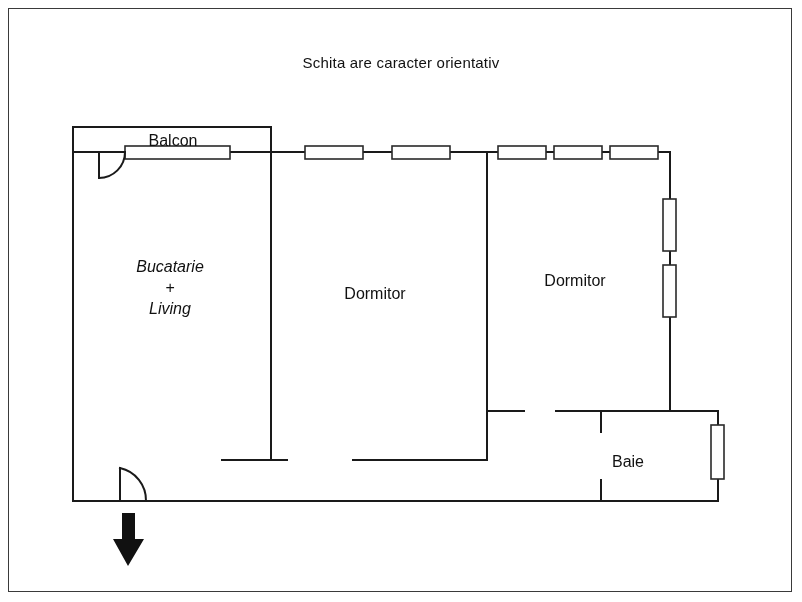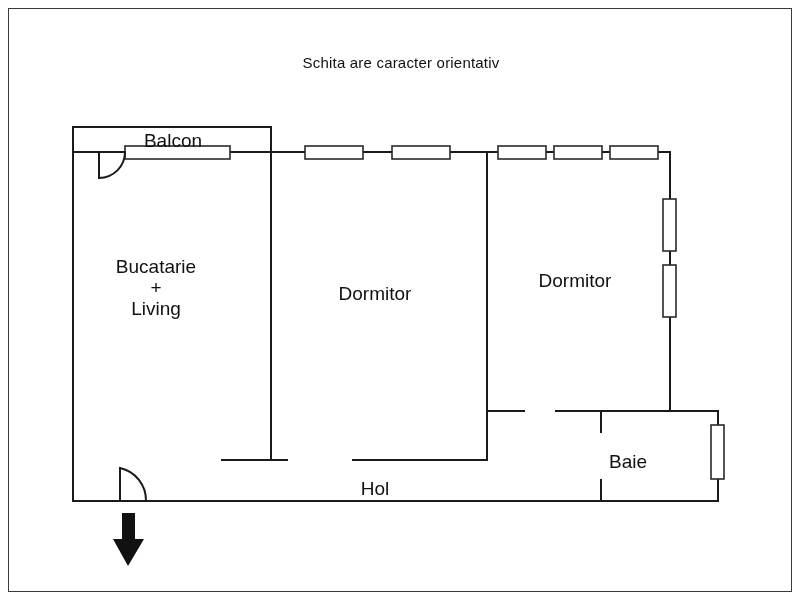--- a/index.html
+++ b/index.html
@@ -39,28 +39,28 @@
   
   #plan {
     position: absolute;
     left: 0;
     top: 0;
     width: 802px;
     height: 602px;
   }
   .room-label {
     position: absolute;
-    font-size: 19px;
+    font-size: 16px;
     color: #111111;
     text-align: center;
     white-space: pre;
     line-height: 21px;
   }
   .lbl-balcon { left: 118px; top: 130px; width: 110px; }
-  .lbl-bucatarie { left: 96px; top: 256px; width: 120px; }
+  .lbl-bucatarie { left: 110px; top: 256px; width: 120px; font-style: italic; }
   .lbl-dormitor1 { left: 315px; top: 283px; width: 120px; }
   .lbl-dormitor2 { left: 515px; top: 270px; width: 120px; }
   .lbl-baie { left: 583px; top: 451px; width: 90px; }
   .lbl-hol { left: 320px; top: 478px; width: 110px; }
 </style>
 </head>
 <body>
 
 <div id="page">
 
@@ -122,15 +122,14 @@
     </g>
   </svg>
 
   <div class="room-label lbl-balcon">Balcon</div>
   <div class="room-label lbl-bucatarie">Bucatarie
 +
 Living</div>
   <div class="room-label lbl-dormitor1">Dormitor</div>
   <div class="room-label lbl-dormitor2">Dormitor</div>
   <div class="room-label lbl-baie">Baie</div>
-  <div class="room-label lbl-hol">Hol</div>
 
 </div>
 
 </body></html>

